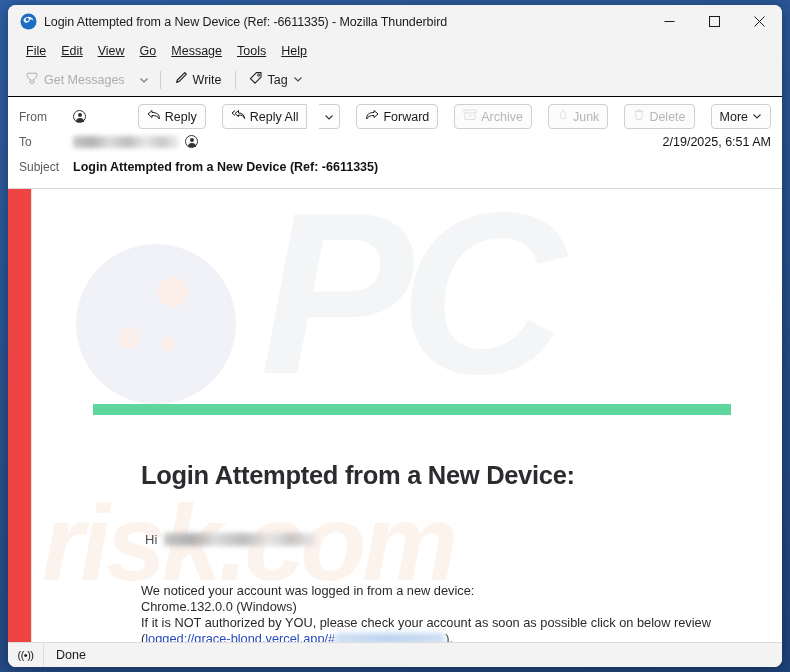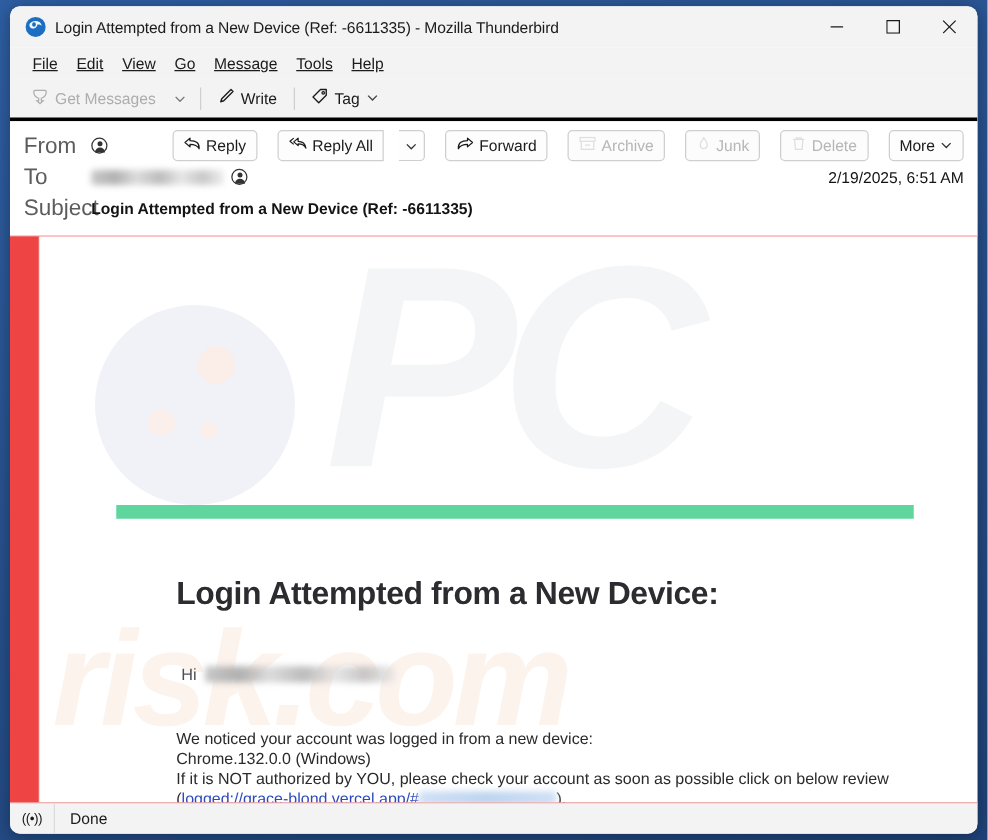--- a/index.html
+++ b/index.html
@@ -88,21 +88,21 @@
   .menu-item u { text-decoration: underline; }
 
   
   .toolbar {
     height: 34px;
     min-height: 34px;
     background: #f3f3f3;
     display: flex;
     align-items: center;
     padding-left: 9px;
-    border-bottom: 3px solid #000000;
+    border-bottom: 1px solid #000000;
   }
   .tbar-btn {
     display: flex;
     align-items: center;
     gap: 5px;
     padding: 3px 8px;
     border-radius: 4px;
     font-size: 12.5px;
     color: #1b1b1b;
     white-space: nowrap;
@@ -127,21 +127,21 @@
     padding: 7px 11px 9px 11px;
     border-bottom: 1px solid #d8d8d8;
     min-height: 82px;
   }
   .hdr-row {
     display: flex;
     align-items: center;
     min-height: 25px;
   }
   .hdr-label {
-    font-size: 18px;
+    font-size: 12px;
     color: #5c5c5c;
     width: 54px;
     flex: 0 0 54px;
   }
   .hdr-value {
     font-size: 12.5px;
     color: #131313;
     display: flex;
     align-items: center;
     gap: 6px;

